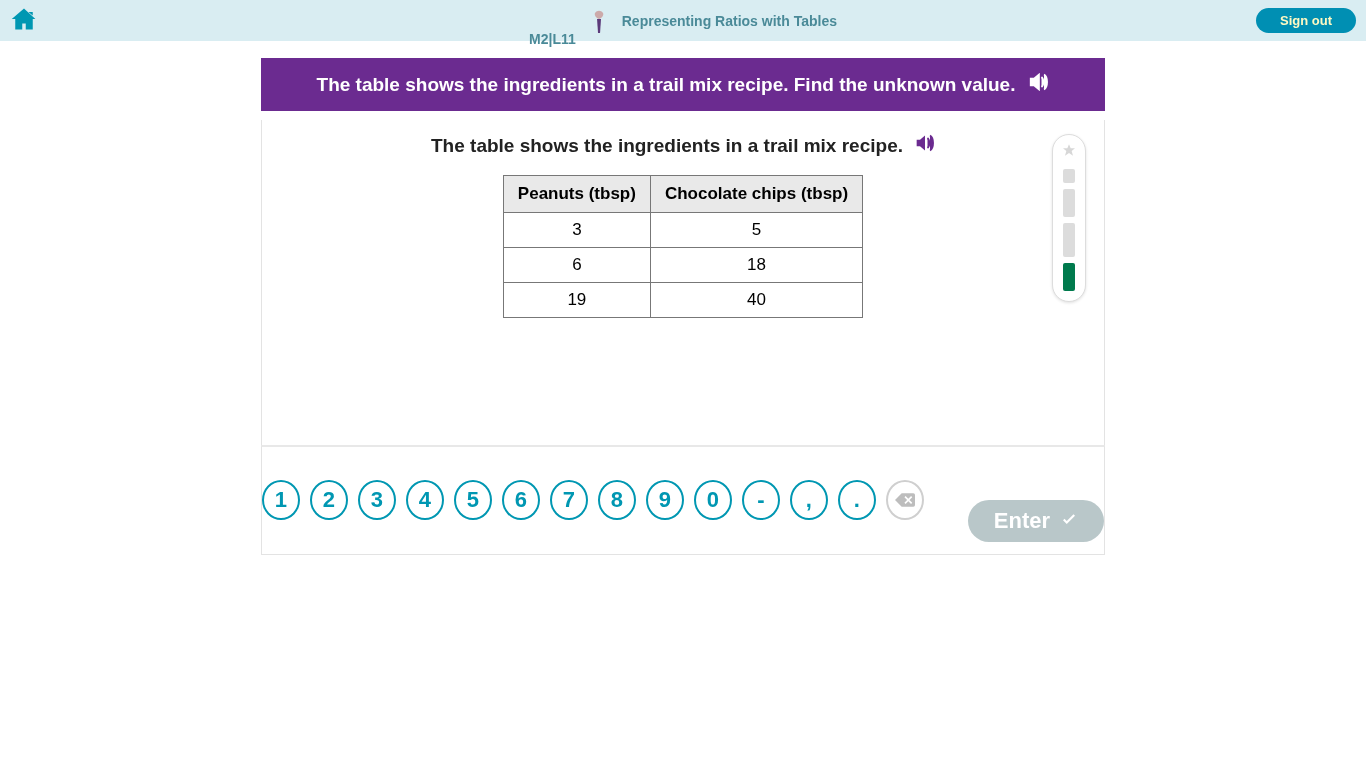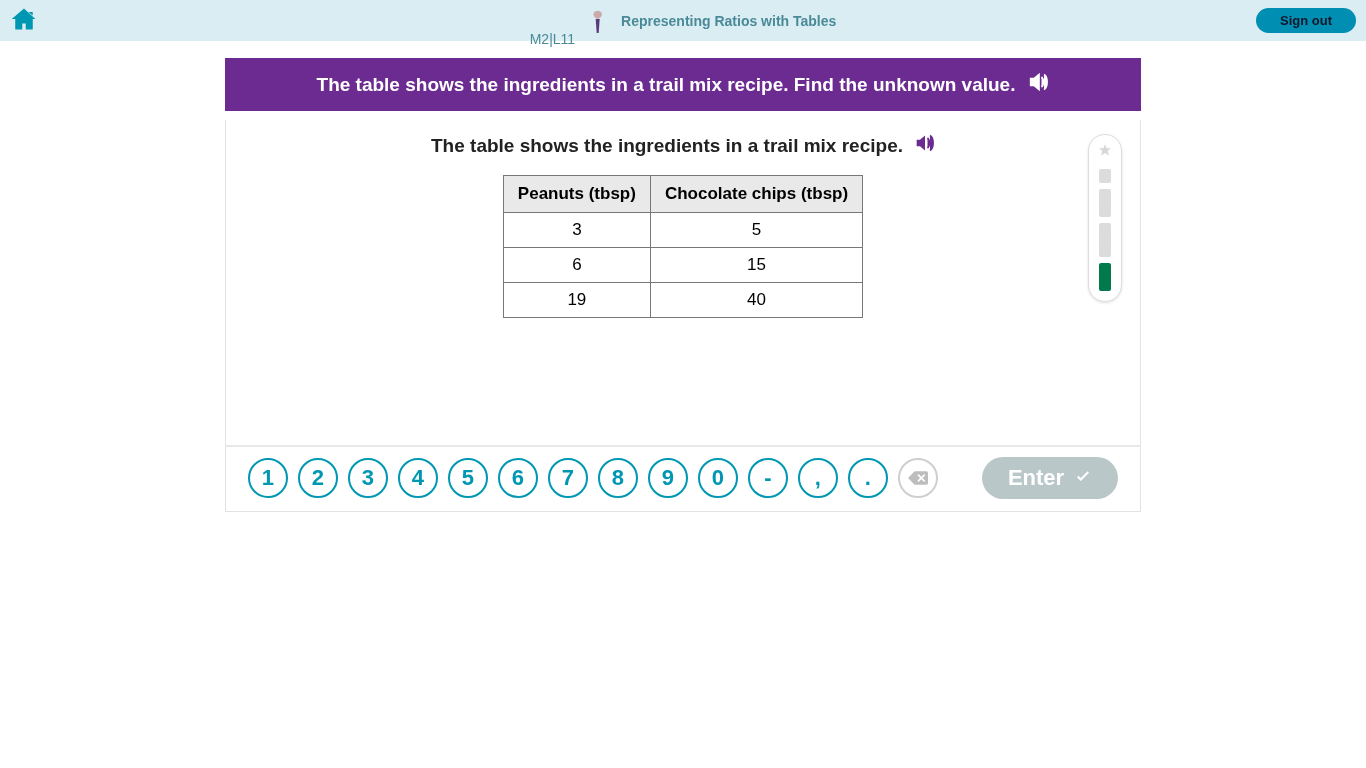--- a/index.html
+++ b/index.html
@@ -25,37 +25,37 @@
   position: absolute;
   left: 50%;
   transform: translateX(-50%);
   display: flex;
   align-items: center;
   gap: 14px;
   color: #4a8a98;
   font-size: 14px;
   font-weight: 600;
 }
-.level-badge { font-weight: 400; margin-top: 36px; }
+.level-badge { font-weight: 700; margin-top: 36px; }
 .torch-icon svg { width: 18px; height: 24px; display:block; }
 .sign-out-btn {
   margin-left: auto;
   background: #008fb3;
-  color: #0f172a;
+  color: #fef9c3;
   border: none;
   border-radius: 20px;
   padding: 5px 24px;
   font-size: 13px;
   font-weight: 600;
   cursor: pointer;
 }
 
 
 .main {
-  width: 916px;
+  width: 844px;
   margin: 17px auto 0;
 }
 .instr-bar {
   background: #6b2b90;
   color: #fff;
   font-weight: 700;
   font-size: 19px;
   padding: 15px 20px;
   text-align: center;
   display: flex;
@@ -173,20 +173,21 @@
   margin-left: 34px;
   background:#b9c7c9;
   color:#fff;
   border:none;
   border-radius: 22px;
   padding: 8px 26px;
   font-size: 22px;
   font-weight:700;
   display:flex; align-items:center; gap:10px;
   cursor:pointer;
+  margin-top:43px;
 }
 .enter-btn svg { width:18px; height:18px; }
 </style>
 </head>
 <body>
 
 <div class="header">
   <span class="home-icon">
     <svg viewBox="0 0 32 28">
         <path fill="#0097b2" d="M16 2 2 14h4v12h8v-7h4v7h8V14l3 .01L16 2z"></path>
@@ -236,21 +237,21 @@
           <th>Chocolate chips (tbsp)</th>
         </tr>
       </thead>
       <tbody>
         <tr>
           <td>3</td>
           <td class="col2">5</td>
         </tr>
         <tr>
           <td>6</td>
-          <td class="col2">15</td>
+          <td class="col2">18</td>
         </tr>
         <tr>
           <td>19</td>
           <td class="col2">40</td>
         </tr>
       </tbody>
     </table>
 
     <div class="progress-widget">
       <span class="star">

